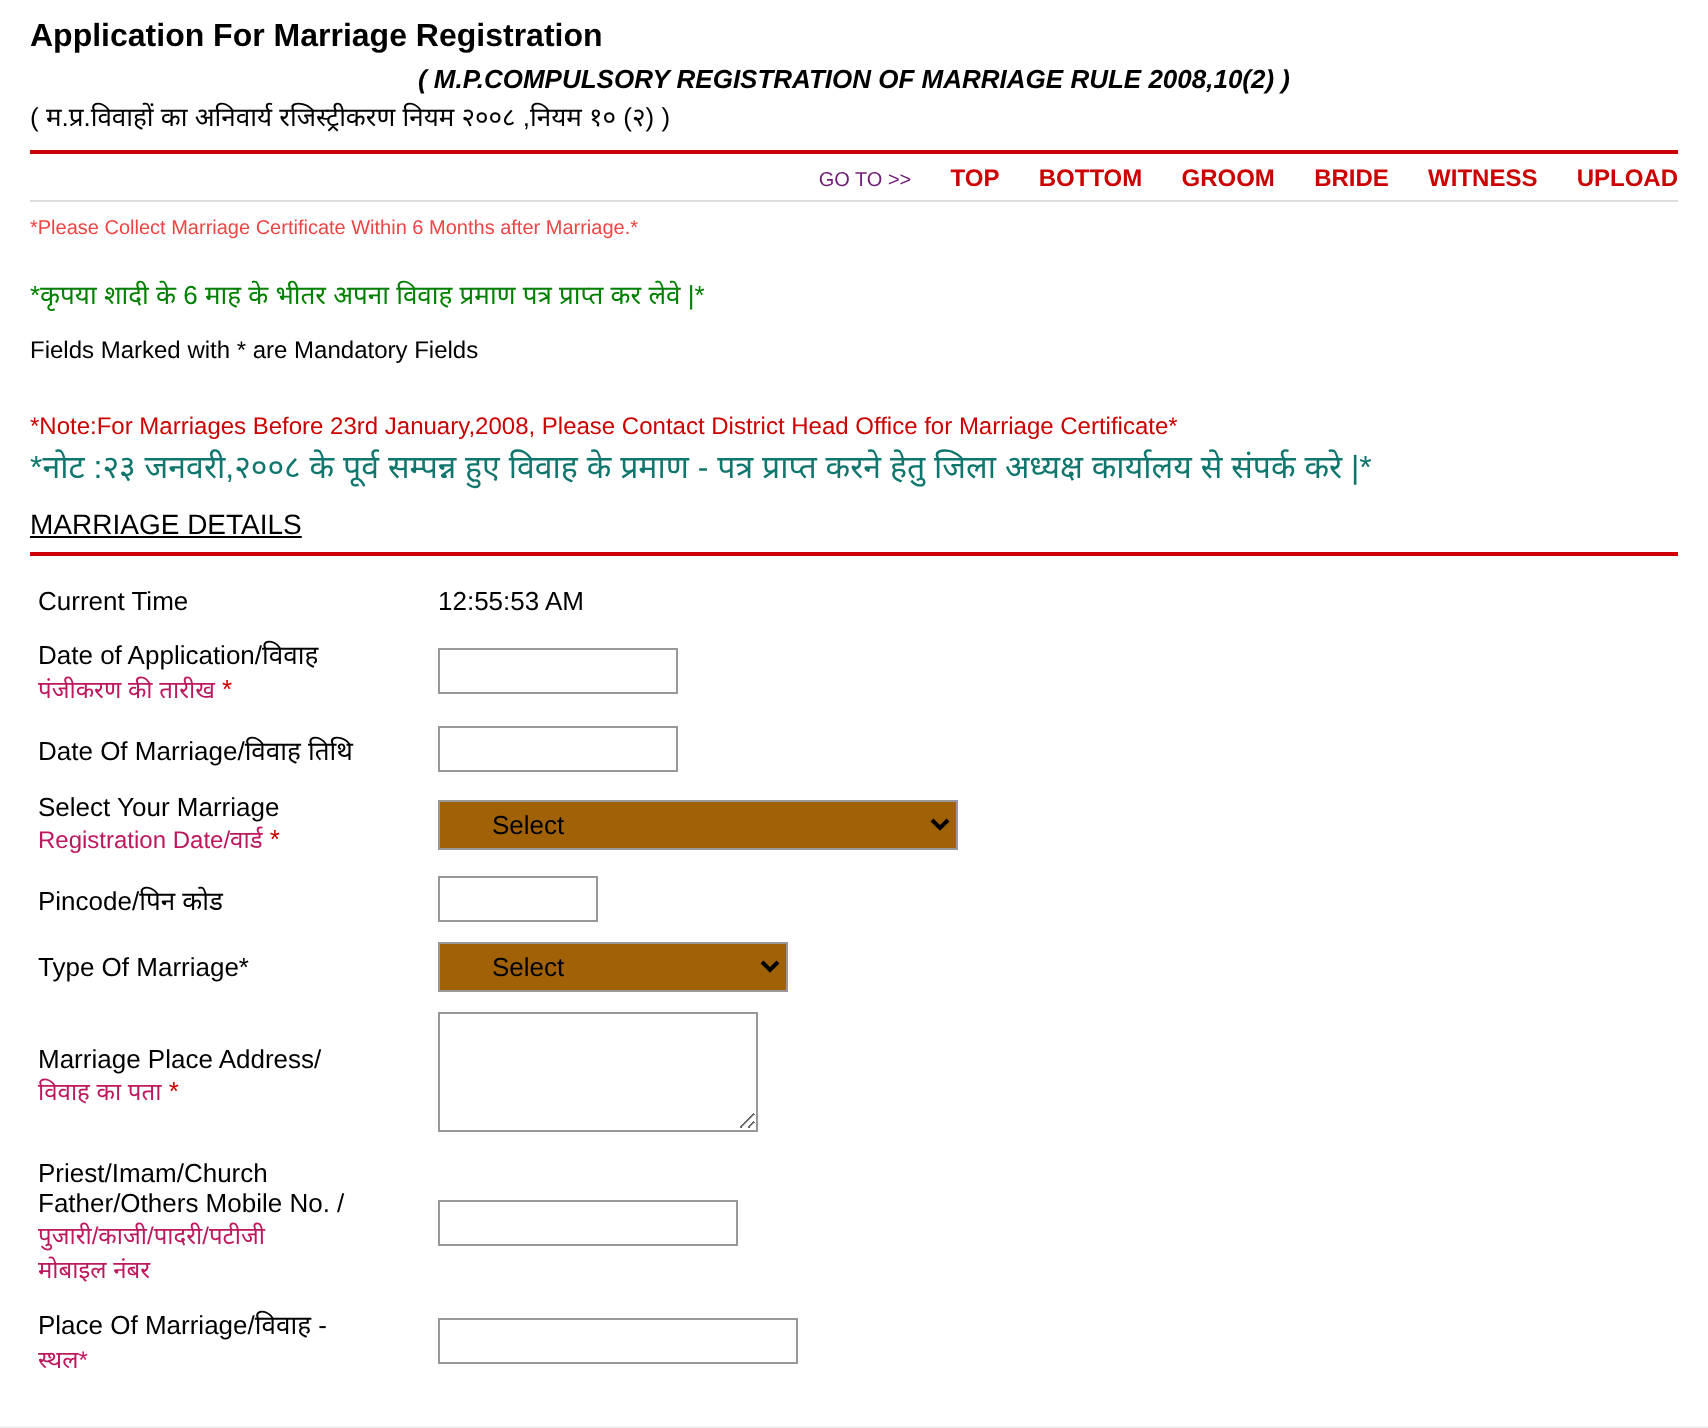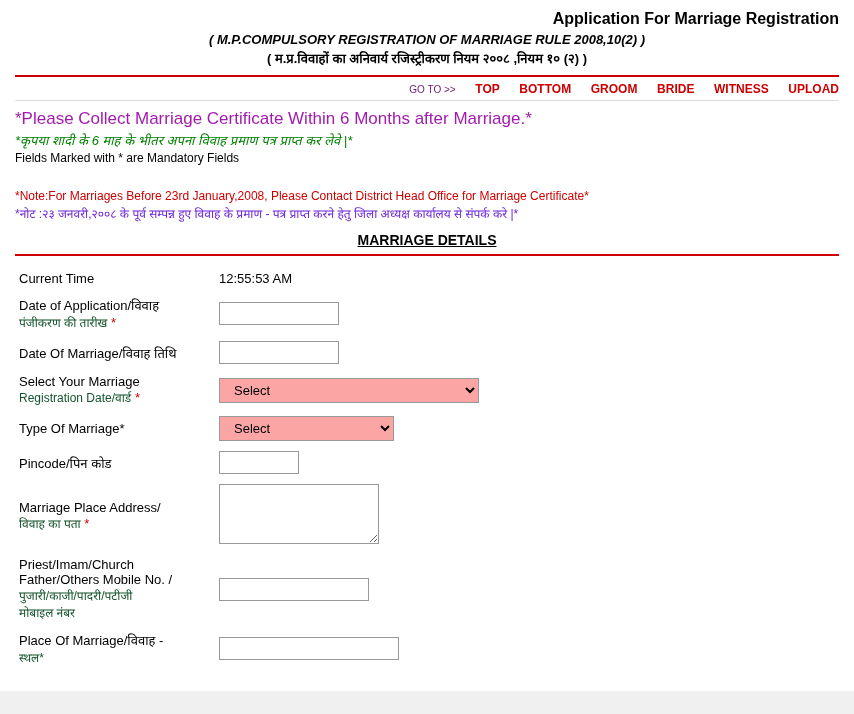--- a/index.html
+++ b/index.html
@@ -9,38 +9,38 @@
       background: #f0f0f0;
       color: #000;
     }
     .page-container {
       background: #fff;
       max-width: 854px;
       margin: 0 auto;
       padding: 10px 15px 20px 15px;
     }
     .main-title {
-      text-align: right;
+      text-align: left;
       font-size: 16px;
       font-weight: bold;
       color: #000;
       margin-bottom: 4px;
     }
     .sub-title {
       text-align: center;
       font-size: 13px;
       font-weight: bold;
       color: #000;
       margin-bottom: 2px;
       font-style: italic;
     }
     .sub-title-hindi {
-      text-align: center;
-      font-size: 13px;
-      font-weight: bold;
+      text-align: left;
+      font-size: 13px;
+      font-weight: normal;
       color: #000;
       margin-bottom: 8px;
     }
     .nav-bar {
       border-top: 2px solid #cc0000;
       border-bottom: 1px solid #ddd;
       padding: 4px 0;
       text-align: right;
       margin-bottom: 8px;
     }
@@ -49,49 +49,47 @@
       font-size: 10px;
     }
     .nav-bar a {
       color: #cc0000;
       text-decoration: none;
       font-size: 12px;
       font-weight: bold;
       margin-left: 16px;
     }
     .notice-green {
-      color: #a21caf;
-      font-size: 17px;
-      margin-bottom: 2px;
+      color: #ef4444;
+      font-size: 10px;
+      margin-bottom: 18px;
     }
     .notice-green-hindi {
       color: #008000;
       font-size: 13px;
-      margin-bottom: 2px;
-      font-style: italic;
+      margin-bottom: 12px;
     }
     .mandatory-note {
       color: #000;
       font-size: 12px;
       margin-bottom: 24px;
     }
     .note-red {
       color: #cc0000;
       font-size: 12px;
       margin-bottom: 2px;
     }
     .note-red-hindi {
-      color: #6d28d9;
-      font-size: 12px;
+      color: #0f766e;
+      font-size: 16px;
       margin-bottom: 10px;
     }
     .section-title {
-      text-align: center;
       font-size: 14px;
-      font-weight: bold;
+      font-weight: normal;
       text-decoration: underline;
       color: #000;
       margin-bottom: 6px;
     }
     .red-line {
       border: none;
       border-top: 2px solid #cc0000;
       margin-bottom: 10px;
     }
     .form-table {
@@ -103,33 +101,33 @@
       vertical-align: middle;
     }
     .form-table tr td:first-child {
       width: 200px;
       color: #000;
       font-size: 13px;
       vertical-align: middle;
     }
     .form-table tr td:first-child .label-hindi {
       font-size: 12px;
-      color: #14532d;
+      color: #be185d;
     }
     input[type="text"] {
       border: 1px solid #999;
       padding: 3px 5px;
       font-size: 13px;
       background: #fff;
     }
     select {
       border: 1px solid #999;
-      padding: 3px 10px;
-      font-size: 13px;
-      background: #fca5a5;
+      padding: 3px 22px;
+      font-size: 13px;
+      background: #a16207;
     }
     textarea {
       border: 1px solid #999;
       padding: 3px 5px;
       font-size: 13px;
       background: #fff;
       resize: vertical;
     }
     .current-time-row td {
       padding-top: 4px;
@@ -206,32 +204,32 @@
         <span class="required-star">*</span>
       </td>
       <td>
         <select style="width:260px;">
           <option>Select</option>
         </select>
       </td>
     </tr>
 
     <tr>
+      <td>Pincode/पिन कोड</td>
+      <td>
+        <input type="text" style="width: 80px;">
+      </td>
+    </tr>
+
+    <tr>
       <td>Type Of Marriage*</td>
       <td>
         <select style="width:175px;">
           <option>Select</option>
         </select>
-      </td>
-    </tr>
-
-    <tr>
-      <td>Pincode/पिन कोड</td>
-      <td>
-        <input type="text" style="width: 80px;">
       </td>
     </tr>
 
     <tr>
       <td>
         <span>Marriage Place Address/</span><br>
         <span class="label-hindi">विवाह का पता</span>
         <span class="required-star">*</span>
       </td>
       <td>

